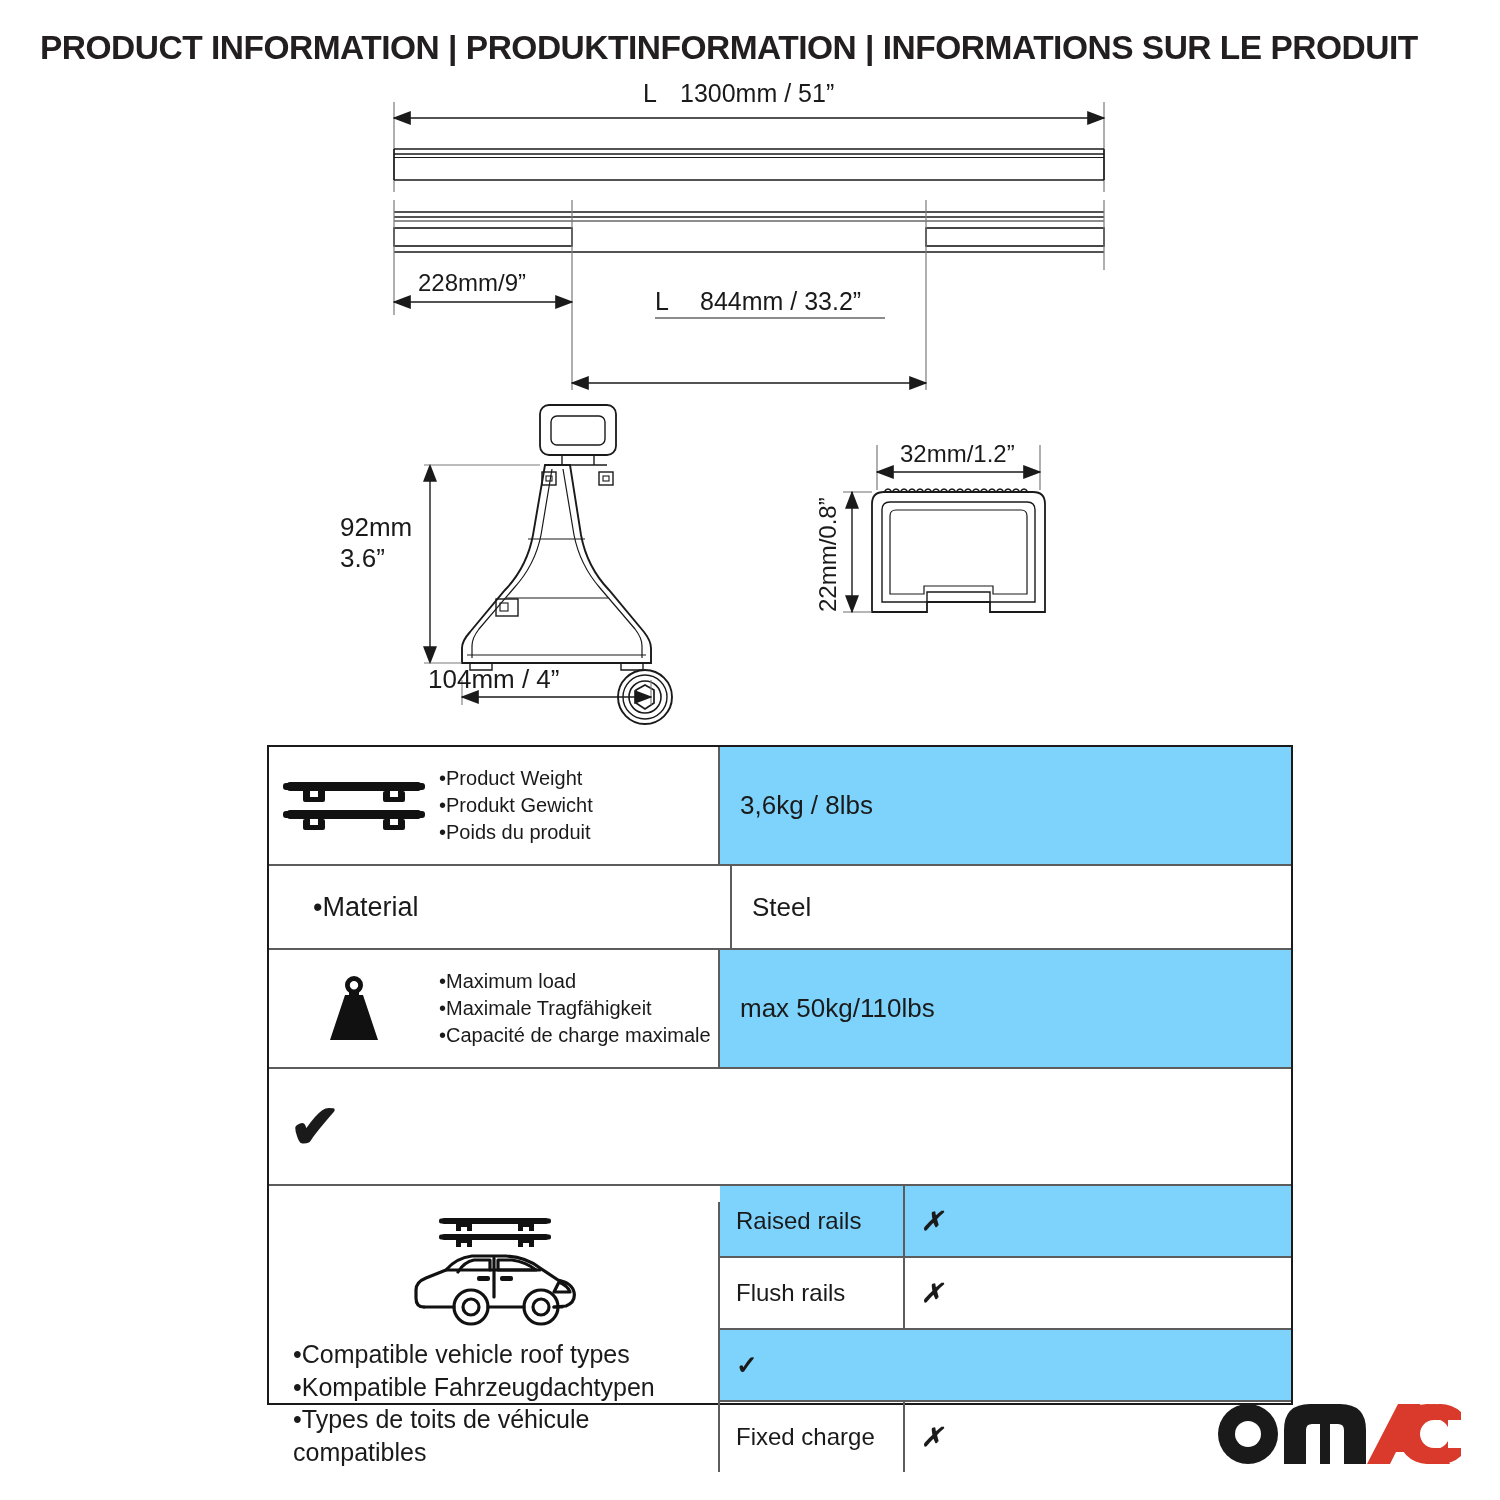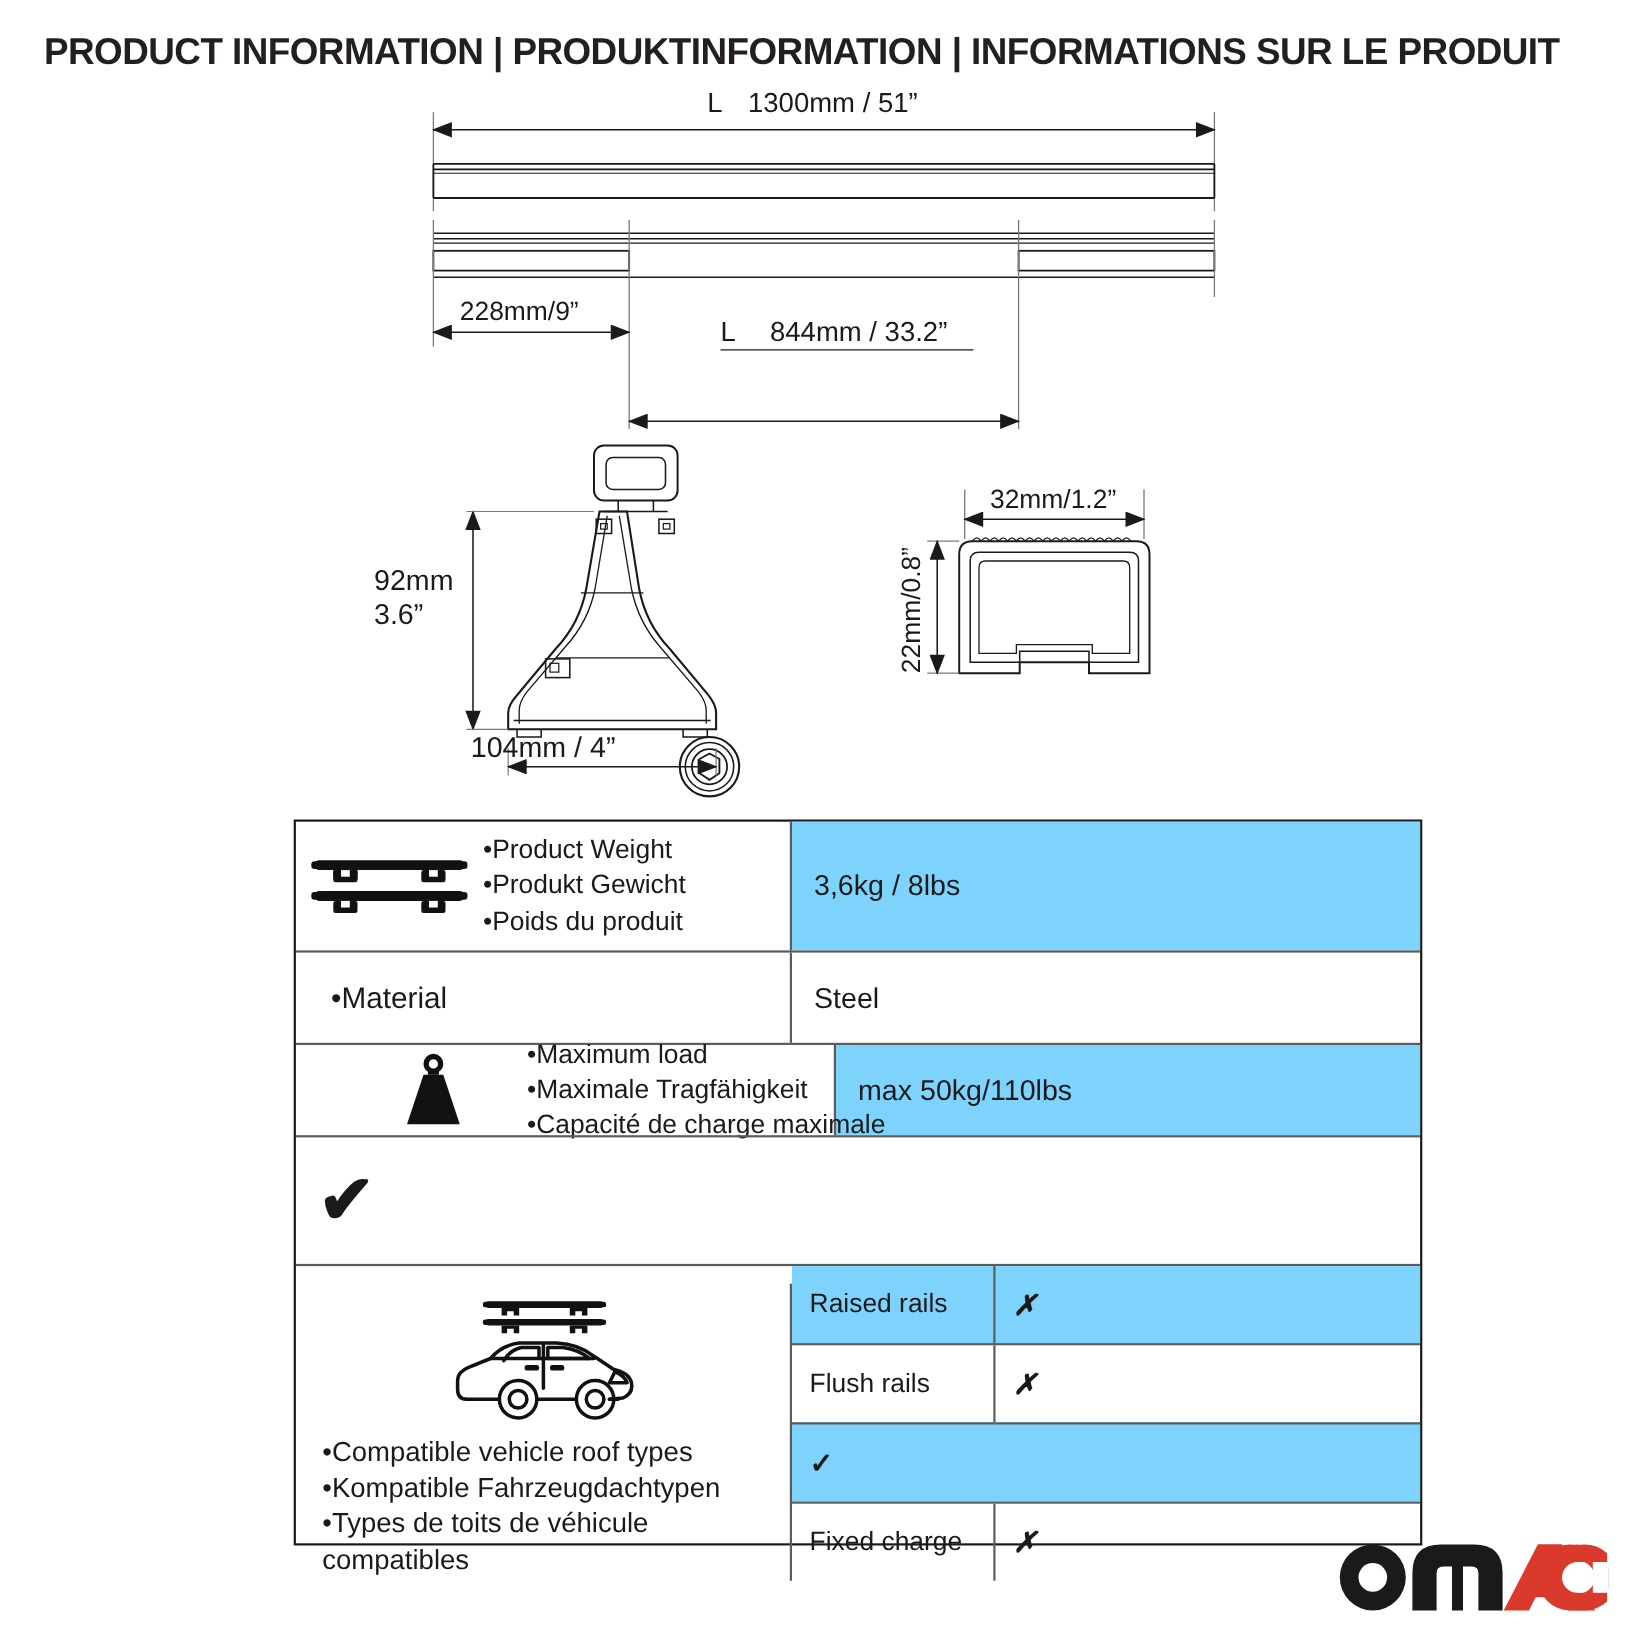--- a/index.html
+++ b/index.html
@@ -44,27 +44,27 @@
   }
   .tcell-value{
     flex:1; box-sizing:border-box;
     display:flex; align-items:center;
     padding-left:20px;
     font-size:26px; color:#1a1a1a;
   }
   .shaded{background:#7dd3fc;}
 
   .icon-box{width:170px;display:flex;align-items:center;justify-content:center;flex:0 0 auto;}
-  .label-lines{font-size:24px;line-height:1.34;color:#1a1a1a;}
+  .label-lines{font-size:20px;line-height:1.34;color:#1a1a1a;}
   .label-lines div{white-space:nowrap;}
 
   
   #row-weight{height:117px;}
-  #row-material{height:84px;}
-  #row-load{height:84px;padding-left:40px;}
+  #row-material{height:84px;padding-left:12px;}
+  #row-load{height:119px;}
   #row-lock{height:117px;}
   #row-compat{height:auto;}
 
   #row-material .tcell-label{padding-left:32px;font-size:27px;}
 
   
   #row-compat{display:flex;}
   #compat-left{
     width:451px;box-sizing:border-box;
     border-right:2px solid #5c5c5c;

